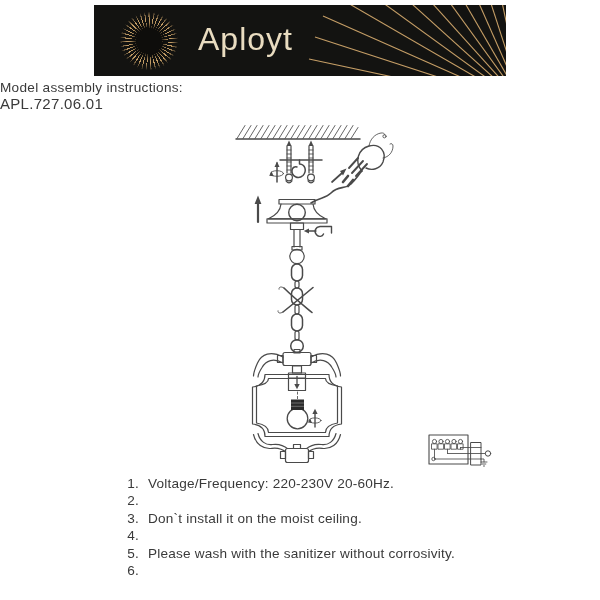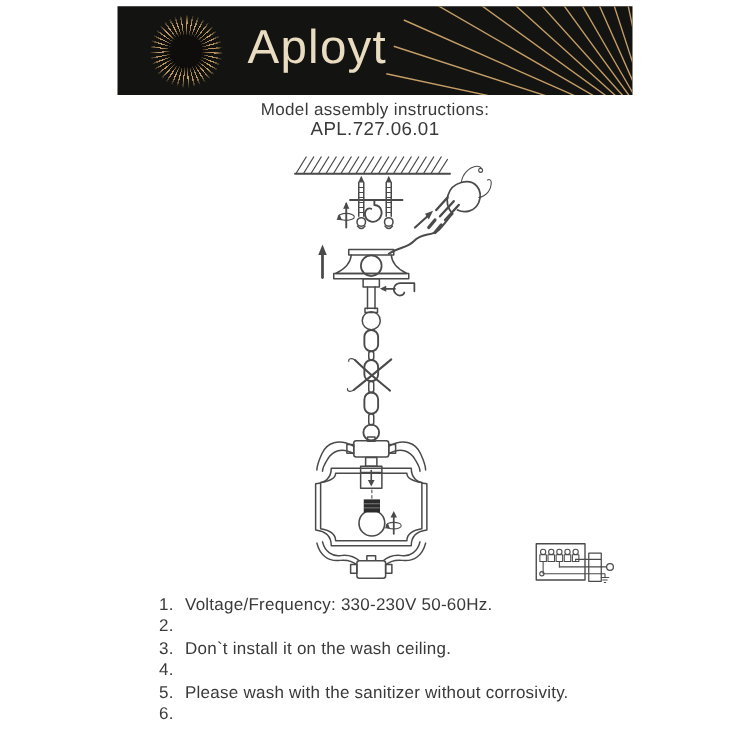--- a/index.html
+++ b/index.html
@@ -18,27 +18,27 @@
       radial-gradient(circle, rgba(19,19,17,0) 0 54%, #131311 72%),
       repeating-conic-gradient(#c59e66 0deg 2.6deg, rgba(19,19,17,0) 2.6deg 9.2deg);
   }
   .starburst-core{
     position:absolute; left:50%; top:50%; width:26px; height:26px;
     transform:translate(-50%,-50%); background:#0e0d0b; border-radius:50%;
     box-shadow:0 0 5px 3px rgba(14,13,11,.95);
   }
   .brand{
     position:absolute; left:104px; top:50%; transform:translateY(-54%);
-    color:#e9dcc0; font-size:38px; font-weight:500; letter-spacing:1px;
+    color:#e9dcc0; font-size:32px; font-weight:500; letter-spacing:1px;
   }
   .rays{position:absolute; right:0; top:0; width:412px; height:71px;}
   .rays line{stroke:#c59e66; stroke-width:1.1;}
   
   .title-line, .model-line{
-    position:absolute; left:0; width:600px; text-align:center;
+    position:absolute; left:0; width:600px; text-align:left;
     color:#3a3a3a; letter-spacing:.3px;
   }
   .title-line{top:80px; font-size:13.6px;}
   .model-line{top:95px; font-size:15px;}
   
   svg.diagram{position:absolute; left:0; top:0; width:600px; height:600px;}
   svg.diagram *{fill:none; stroke:#4a4a4a; stroke-width:1.2; stroke-linecap:round; stroke-linejoin:round;}
   svg.diagram .f{fill:#4a4a4a; stroke:none;}
   svg.diagram .wf{fill:#ffffff;}
   svg.diagram .dark{fill:#2b2b2b; stroke:none;}
@@ -232,28 +232,28 @@
       <rect x="471" y="442.5" width="10" height="22.5" style="stroke-width:1"></rect>
       <path class="thin" d="M481,453.5 L485.2,453.5"></path>
       <circle cx="488" cy="453.5" r="2.7" style="stroke-width:1"></circle>
       <path class="thin" d="M481,459 L484,459 L484,462 M481,462 L487,462 M482.2,464 L485.8,464 M483.4,466 L484.6,466"></path>
     </g>
   </svg>
 
   <ol class="instructions">
     <li>
       <span class="num">1.</span>
-      <span class="txt">Voltage/Frequency: 330-230V 50-60Hz.</span>
+      <span class="txt">Voltage/Frequency: 220-230V 20-60Hz.</span>
     </li>
     <li>
       <span class="num">2.</span>
     </li>
     <li>
       <span class="num">3.</span>
-      <span class="txt">Don`t install it on the wash ceiling.</span>
+      <span class="txt">Don`t install it on the moist ceiling.</span>
     </li>
     <li>
       <span class="num">4.</span>
     </li>
     <li>
       <span class="num">5.</span>
       <span class="txt">Please wash with the sanitizer without corrosivity.</span>
     </li>
     <li>
       <span class="num">6.</span>

